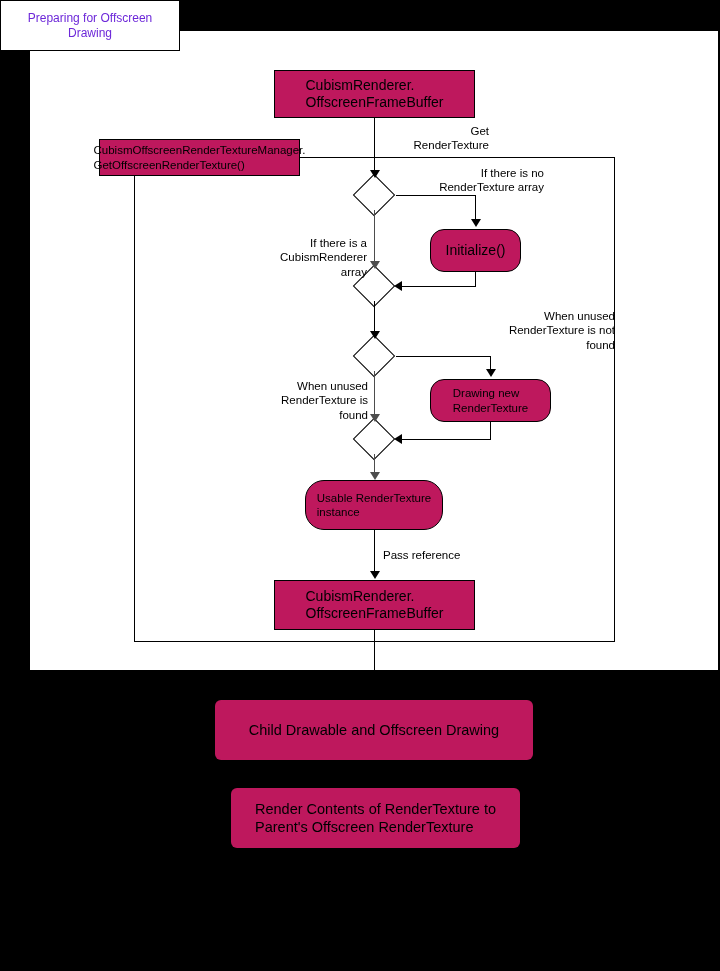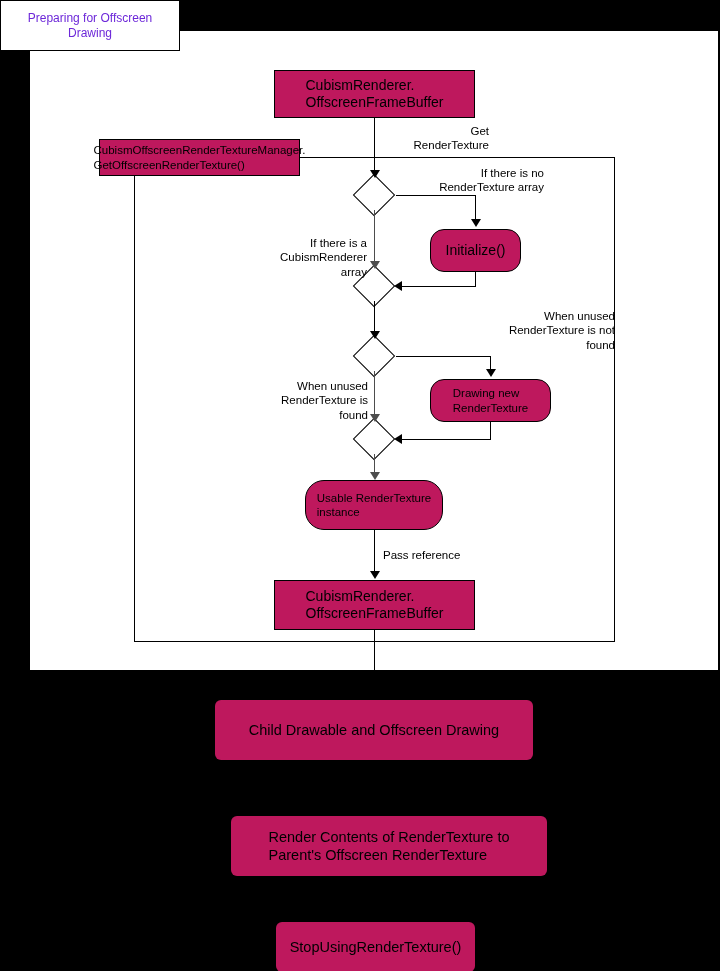--- a/index.html
+++ b/index.html
@@ -146,24 +146,23 @@
 RenderTexture</div>
 
   <div class="node" style="left:305px; top:480px; width:138px; height:50px; font-size:11.5px; white-space:pre-line;border-radius:19px;">Usable RenderTexture
 instance</div>
 
   <div class="node" style="left:274px; top:580px; width:201px; height:50px; font-size:14px; white-space:pre-line;">CubismRenderer.
 OffscreenFrameBuffer</div>
 
   <div class="node soft" style="left:215px; top:700px; width:318px; height:60px; font-size:14.5px;">Child Drawable and Offscreen Drawing</div>
 
-  <div class="node soft" style="left:231px; top:816px; width:316px; height:60px; font-size:14.5px; white-space:pre-line;">Render Contents of RenderTexture to
+  <div class="node soft" style="left:231px; top:788px; width:289px; height:60px; font-size:14.5px; white-space:pre-line;">Render Contents of RenderTexture to
 Parent's Offscreen RenderTexture</div>
 
-  <div class="node soft" style="left:276px; top:922px; width:199px; height:50px; font-size:14.5px;">StopUsingRenderTexture()</div>
 
   <div class="diamond" style="left:359px; top:180px;"></div>
   <div class="diamond" style="left:359px; top:271px;"></div>
   <div class="diamond" style="left:359px; top:341px;"></div>
   <div class="diamond" style="left:359px; top:424px;"></div>
 
   <div class="ln v" style="left:374px; top:118px; height:54px;"></div>
   <div class="arrow down" style="left:370px; top:170px;"></div>
 
   <div class="ln h" style="left:330px; top:157px; width:285px;"></div>

